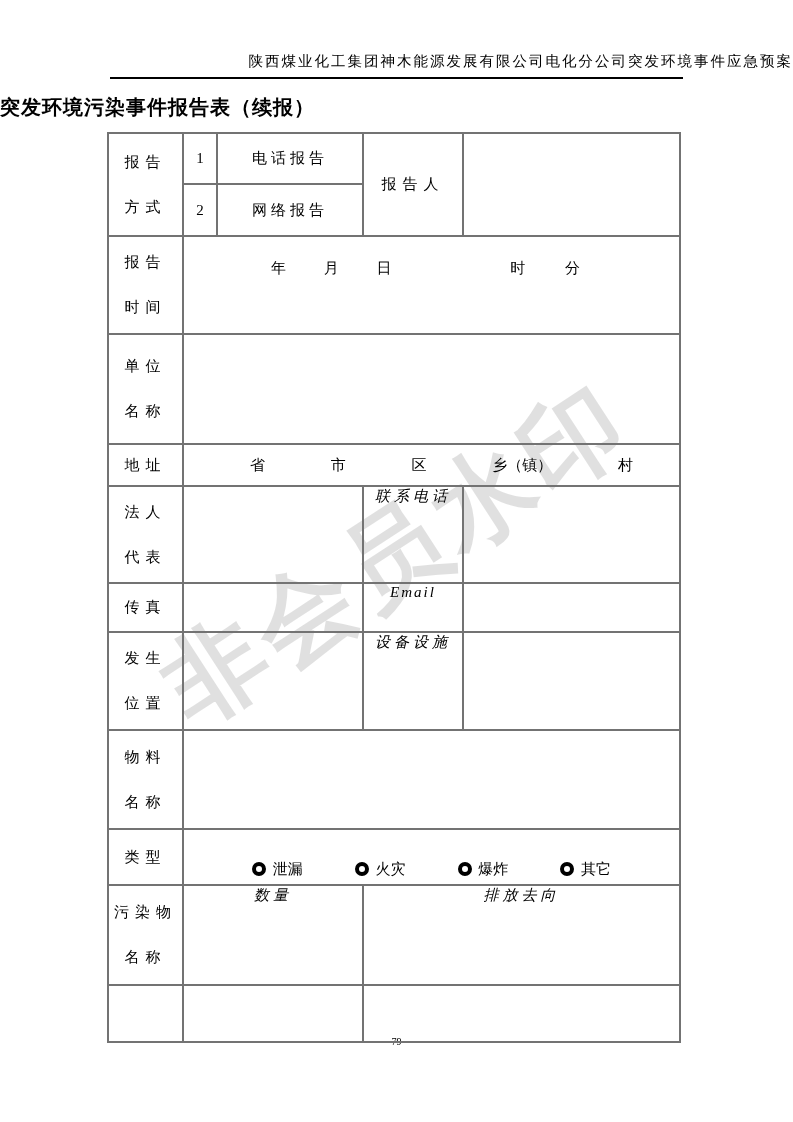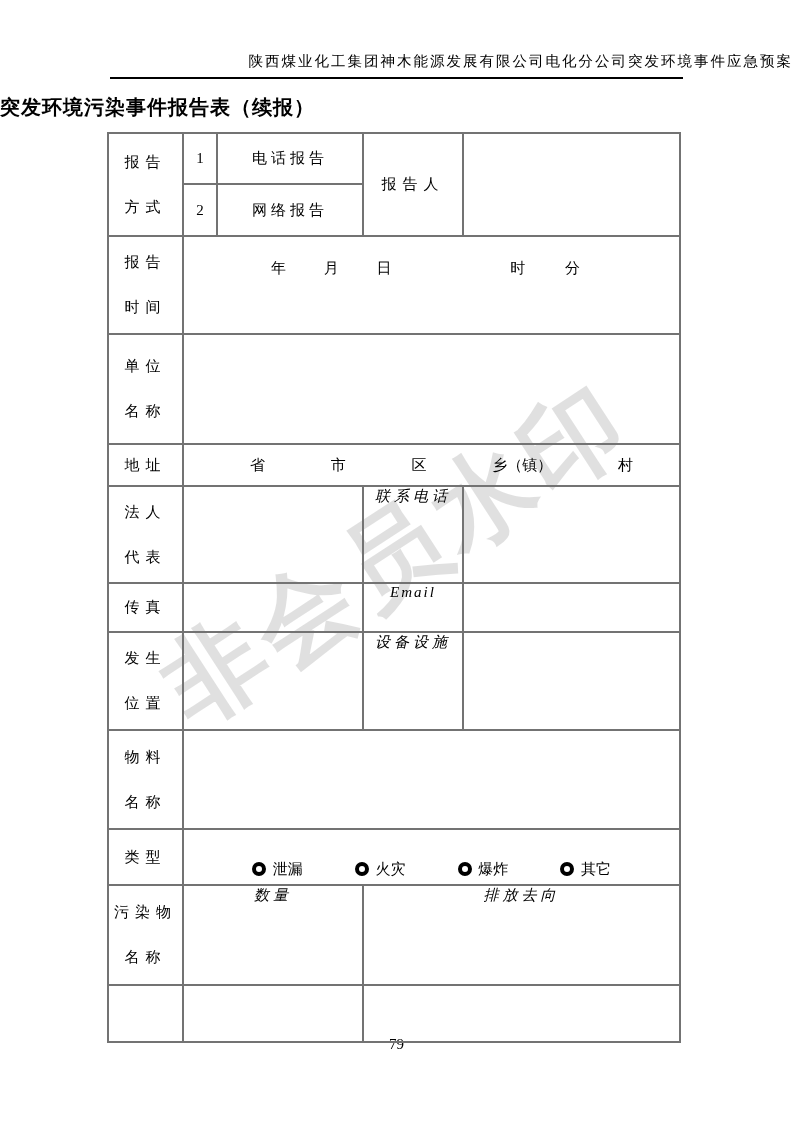--- a/index.html
+++ b/index.html
@@ -46,21 +46,21 @@
   .time-line span:nth-child(5){margin-left:36px;}
   .addr-line{padding-left:66px;white-space:nowrap;}
   .addr-line span + span{margin-left:62px;}
   .type-line{display:flex;justify-content:center;align-items:center;gap:52px;white-space:nowrap;margin-top:24px;}
   .radio-icon{
     display:inline-block;width:6px;height:6px;border:4px solid #000;border-radius:50%;
     margin-right:3px;vertical-align:-2px;background:#fff;
   }
   
   .page-number{
-    position:absolute;top:1036px;left:0;width:793px;text-align:center;font-size:15px;
+    position:absolute;top:1036px;left:0;width:793px;text-align:center;font-size:10px;
   }
 </style>
 </head>
 <body>
 
 <div class="doc-header">陕西煤业化工集团神木能源发展有限公司电化分公司突发环境事件应急预案</div>
 <div class="header-rule"></div>
 <div class="doc-title">突发环境污染事件报告表（续报）</div>
 
 <div class="watermark">非会员水印</div>

